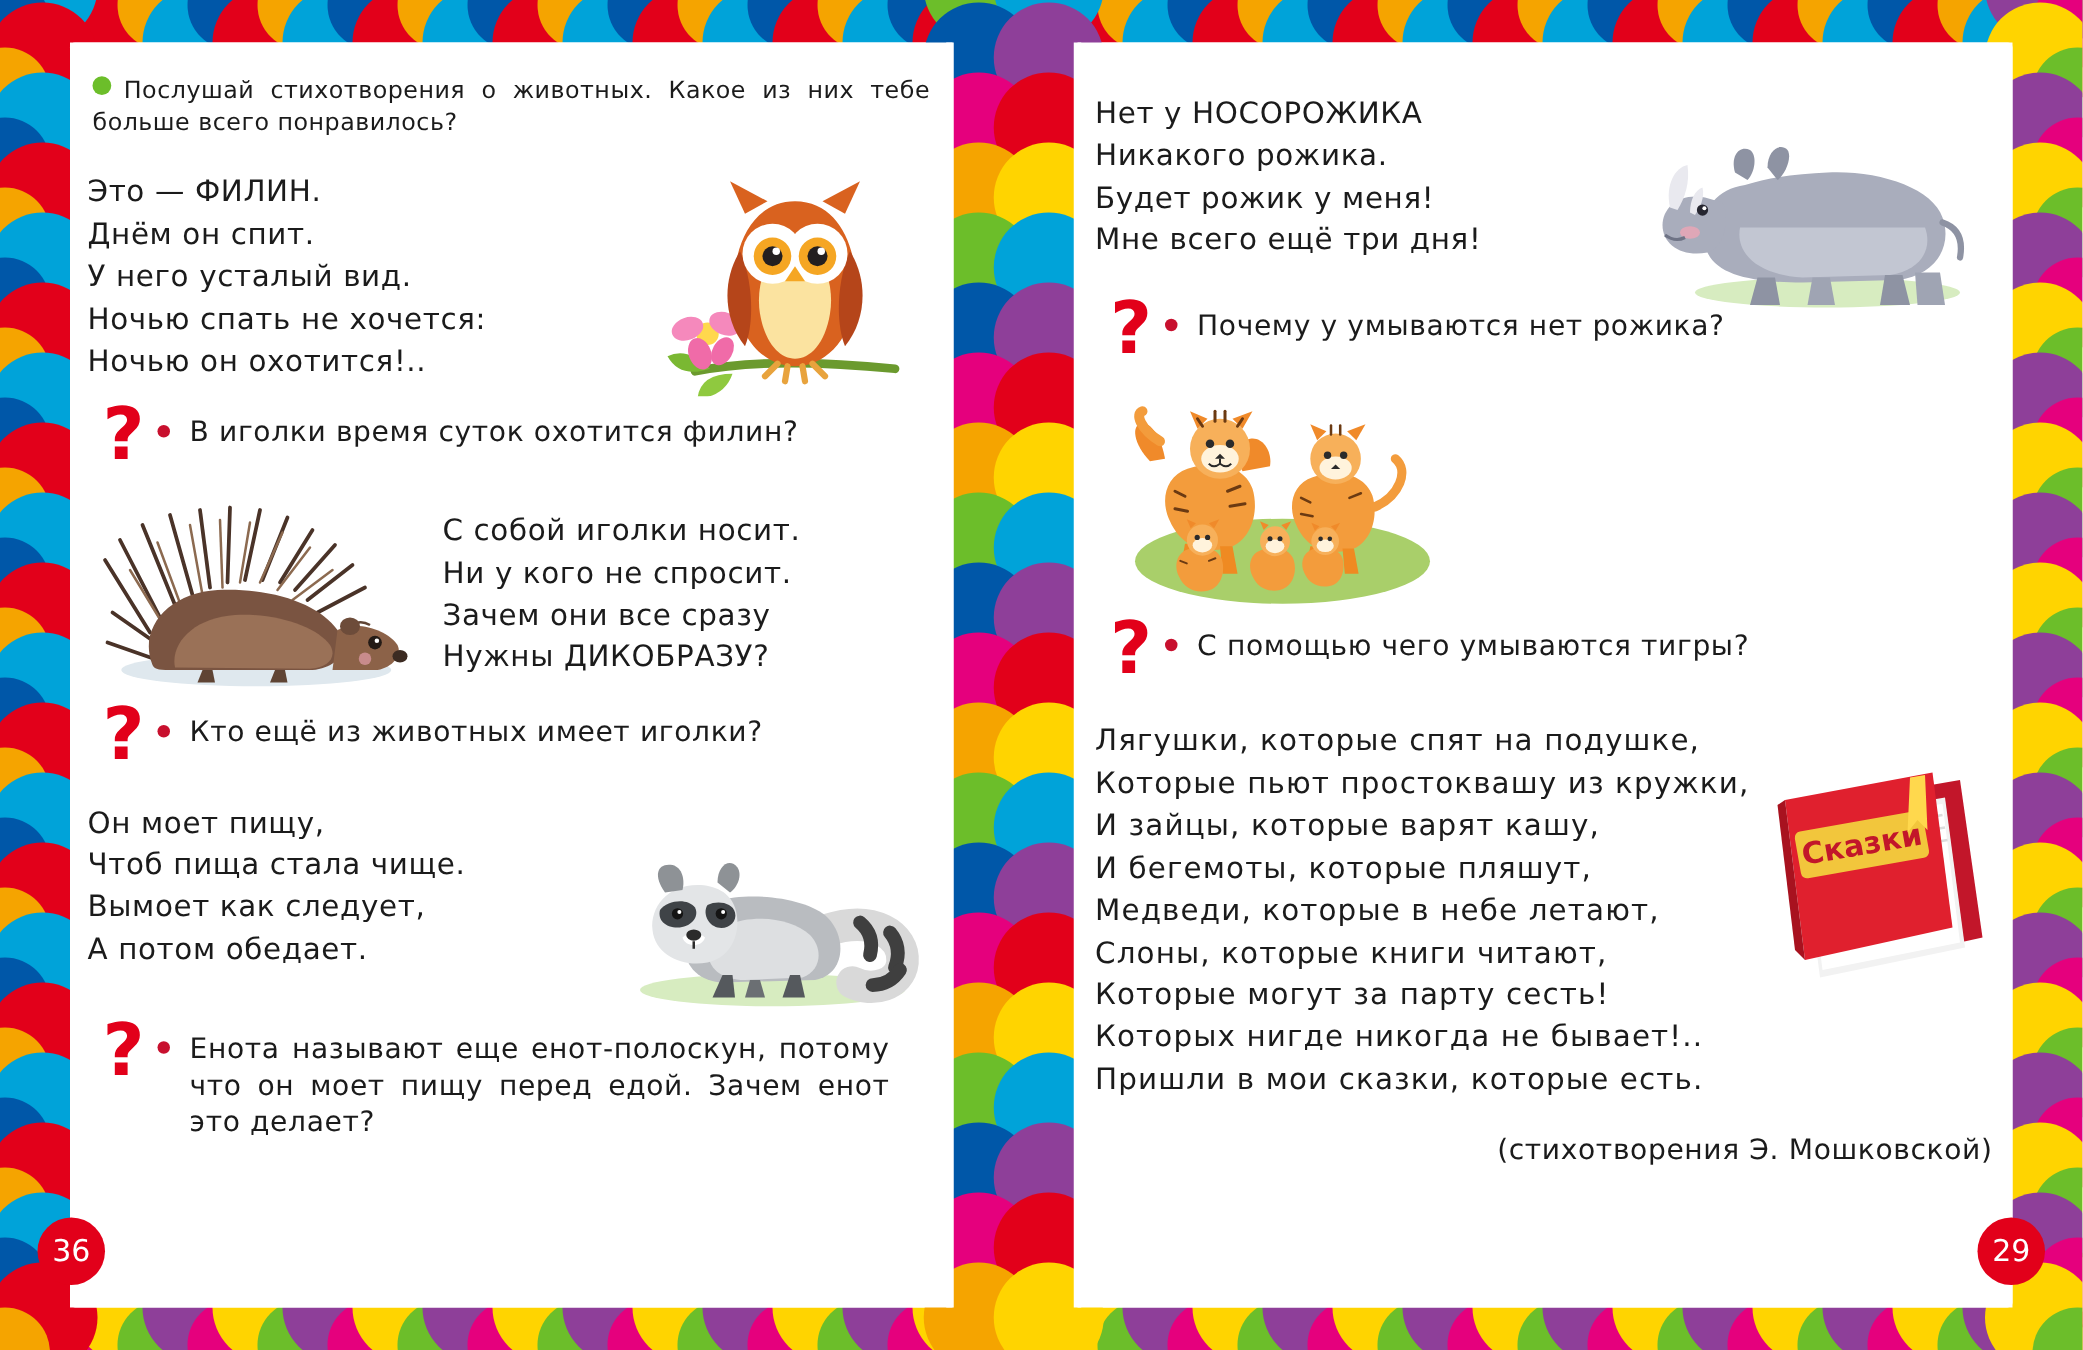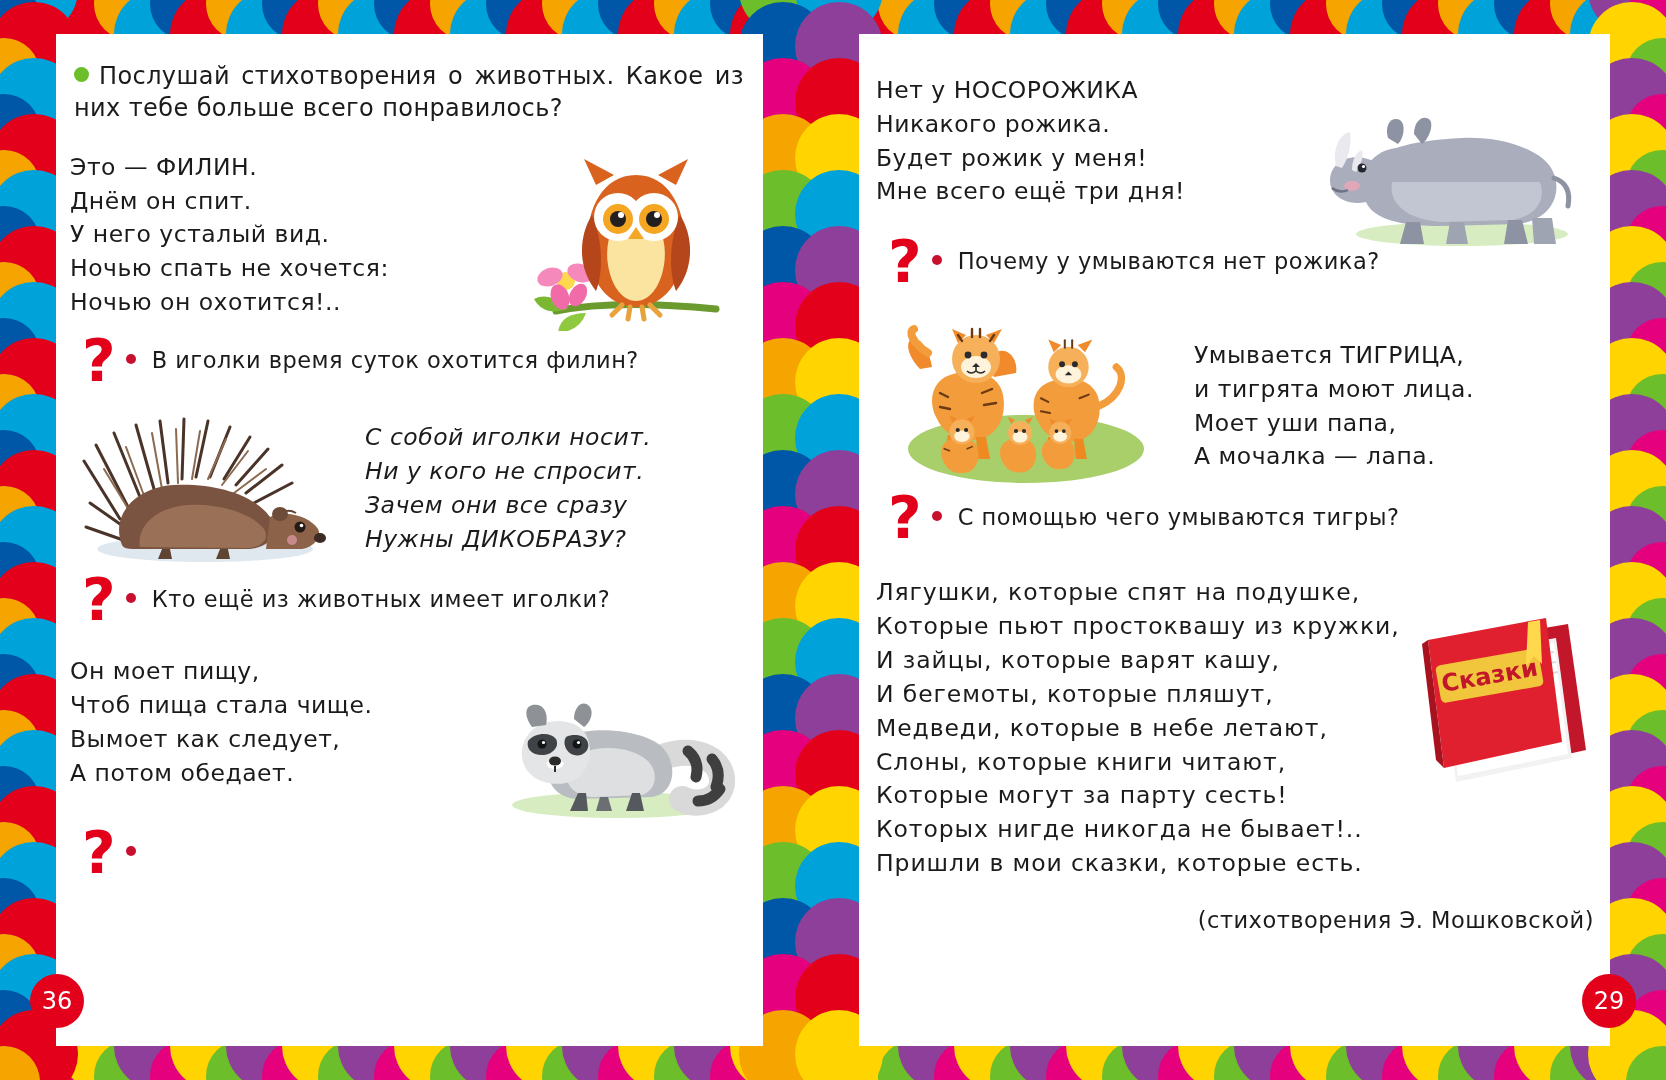--- a/index.html
+++ b/index.html
@@ -66,21 +66,21 @@
   .col-inner {
     position: relative;
     width: 100%;
     height: 100%;
     padding: 18px 10px 0 14px;
     box-sizing: border-box;
   }
 
   
   .instruction {
-    font-size: 24px;
+    font-size: 19px;
     line-height: 1.35;
     color: #1b1b1b;
     letter-spacing: 0.4px;
     text-align: justify;
     margin: 8px 8px 0 4px;
   }
   .bullet-green {
     display: inline-block;
     width: 15px;
     height: 15px;
@@ -534,21 +534,21 @@
               <circle cx="231.5" cy="126.5" r="1.8" fill="#fff"></circle>
               <ellipse cx="250" cy="139" rx="6" ry="5" fill="#3c2b22"></ellipse>
               <path d="M206 118 q10 -10 20 -4" stroke="#5f4434" stroke-width="2" fill="none"></path>
               <ellipse cx="210" cy="115" rx="8" ry="7" fill="#6d4c3a"></ellipse>
               <circle cx="222" cy="141" r="5" fill="#f0a7bb" opacity="0.6"></circle>
 
               <path d="M92 150 l-4 10 h14 l-2 -10Z" fill="#5f4434"></path>
               <path d="M150 150 l-4 10 h14 l-2 -10Z" fill="#5f4434"></path>
             </svg>
           </div>
-          <div class="poem" style="margin-left:33px; padding-top:22px;font-style:italic;">С собой иголки носит.
+          <div class="poem" style="margin-left:22px; padding-top:22px;">С собой иголки носит.
 Ни у кого не спросит.
 Зачем они все сразу
 Нужны ДИКОБРАЗУ?</div>
         </div>
 
         <div class="qrow" style="margin-top:8px;">
           <div class="qmark">?</div>
           <div class="qdot"></div>
           <div class="qtext">Кто ещё из животных имеет иголки?</div>
         </div>
@@ -589,20 +589,21 @@
             <circle cx="86.5" cy="105.5" r="1.6" fill="#fff"></circle>
             <path d="M54 126 C58 122 68 122 72 126 C70 134 56 134 54 126Z" fill="#ffffff"></path>
             <ellipse cx="63" cy="124" rx="6" ry="4.5" fill="#2b2b2b"></ellipse>
             <path d="M63 129 v6" stroke="#2b2b2b" stroke-width="2"></path>
           </svg>
         </div>
 
         <div class="qrow" style="margin-top:40px;">
           <div class="qmark">?</div>
           <div class="qdot"></div>
+          <div class="qtext" style="max-width:560px;">Енота называют еще енот-полоскун, потому что он моет пищу перед едой. Зачем енот это делает?</div>
         </div>
       </div>
 
     </div>
   </div>
 
   <div class="col col-right">
     <div class="col-inner">
 
       <div class="block" style="margin-top:22px;">
@@ -727,24 +728,20 @@
                 <path d="M60 108 C52 92 56 72 74 66 C96 58 120 64 126 82 C132 102 124 126 104 130 C84 134 68 126 60 108Z" fill="#f39c3c"></path>
                 <circle cx="96" cy="52" r="24" fill="#f7b05a"></circle>
                 <ellipse cx="96" cy="60" rx="15" ry="11" fill="#fff3dc"></ellipse>
                 <circle cx="88" cy="48" r="4" fill="#2b2b2b"></circle>
                   <circle cx="104" cy="48" r="4" fill="#2b2b2b"></circle>
                 <path d="M78 34 l-6 -14 14 6Z" fill="#f08a2a"></path>
                   <path d="M114 34 l8 -14 -16 6Z" fill="#f08a2a"></path>
               </g>
             </svg>
           </div>
-          <div class="poem" style="margin-left:18px; padding-top:30px;">Умывается ТИГРИЦА,
-и тигрята моют лица.
-Моет уши папа,
-А мочалка — лапа.</div>
         </div>
 
         <div class="qrow" style="margin-top:6px;">
           <div class="qmark">?</div>
           <div class="qdot"></div>
           <div class="qtext">С помощью чего умываются тигры?</div>
         </div>
       </div>
 
       <div class="block" style="margin-top:34px;">

